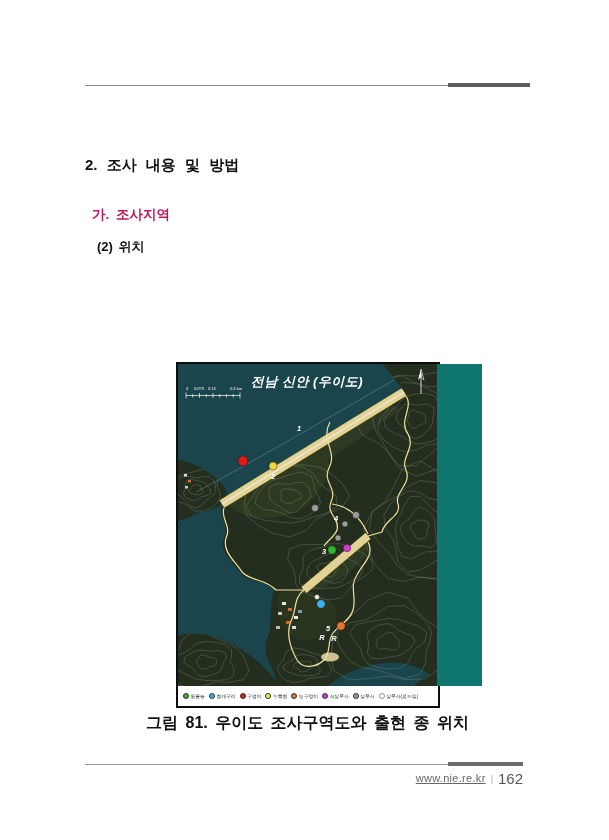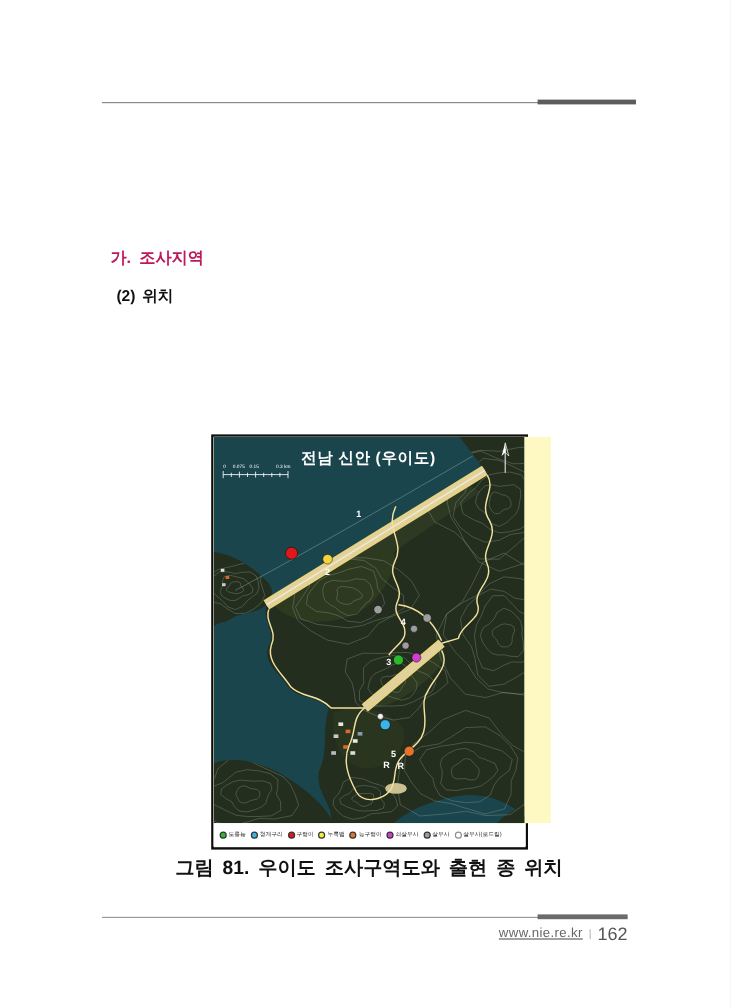--- a/index.html
+++ b/index.html
@@ -18,21 +18,21 @@
   .sec-title{position:absolute;top:156px;left:85px;font-size:15px;font-weight:bold;color:#111;word-spacing:5px;}
   .subsec-title{position:absolute;top:206px;left:92px;font-size:13.5px;font-weight:bold;color:#be185d;word-spacing:3px;}
   .subsub-title{position:absolute;top:238px;left:97px;font-size:13px;font-weight:bold;color:#111;word-spacing:2px;}
   .para{position:absolute;top:260px;left:85px;width:445px;
         font-family:"Liberation Serif",serif;font-size:13px;line-height:20.5px;color:#111;
         text-align:justify;text-align-last:left;text-indent:11px;letter-spacing:.2px;}
 
   
   .map-figure{position:absolute;top:362px;left:176px;width:264px;height:346px;
               border:2.5px solid #0d0d0d;box-sizing:border-box;background:#fff;}
-  .map-canvas{position:relative;width:281px;height:322px;background:#fef9c3;overflow:hidden;}
+  .map-canvas{position:relative;width:304px;height:322px;background:#0f766e;overflow:hidden;font-style:italic;}
   .map-canvas svg{display:block;}
   .map-legend{display:flex;align-items:center;height:19px;background:#fff;padding-left:5px;gap:4px;}
   .leg-item{display:flex;align-items:center;gap:1.5px;}
   .leg-dot{width:6px;height:6px;border-radius:50%;border:.7px solid #333;box-sizing:border-box;flex:none;}
   .leg-dot.ring{border:1.6px solid #8f8f8f;background:#fff !important;}
   .leg-label{font-size:4.8px;color:#222;white-space:nowrap;}
 
   .fig-caption{position:absolute;top:713px;left:85px;width:445px;text-align:center;
                font-size:16px;font-weight:bold;color:#111;word-spacing:3px;}
 
@@ -45,20 +45,21 @@
   .ftr-page{font-size:15px;color:#555;}
 </style>
 </head>
 <body>
 
 <div id="page">
 
   <div class="hdr-rule-thin"></div>
   <div class="hdr-rule-thick"></div>
 
+  <div class="sec-title">2. 조사 내용 및 방법</div>
   <div class="subsec-title">가. 조사지역</div>
   <div class="subsub-title">(2) 위치</div>
 
   <div class="map-figure">
     <div class="map-canvas">
       <svg width="259" height="322" viewBox="0 0 259 322">
         <defs>
             <clipPath id="landclip">
               <path fill="#232e1e" d="M 205 0 L 226 28 L 44 140 C 40 152, 52 162, 46 174 C 40 188, 56 198, 62 208 C 72 220, 84 214, 96 226 C 90 246, 96 262, 88 278 C 84 296, 100 306, 98 322 L 259 322 L 259 0 Z"></path>
               <path fill="#232e1e" d="M 0 96 C 18 98, 34 110, 44 120 C 52 128, 48 136, 44 140 C 36 148, 22 146, 14 152 C 8 156, 4 154, 0 158 Z"></path>

